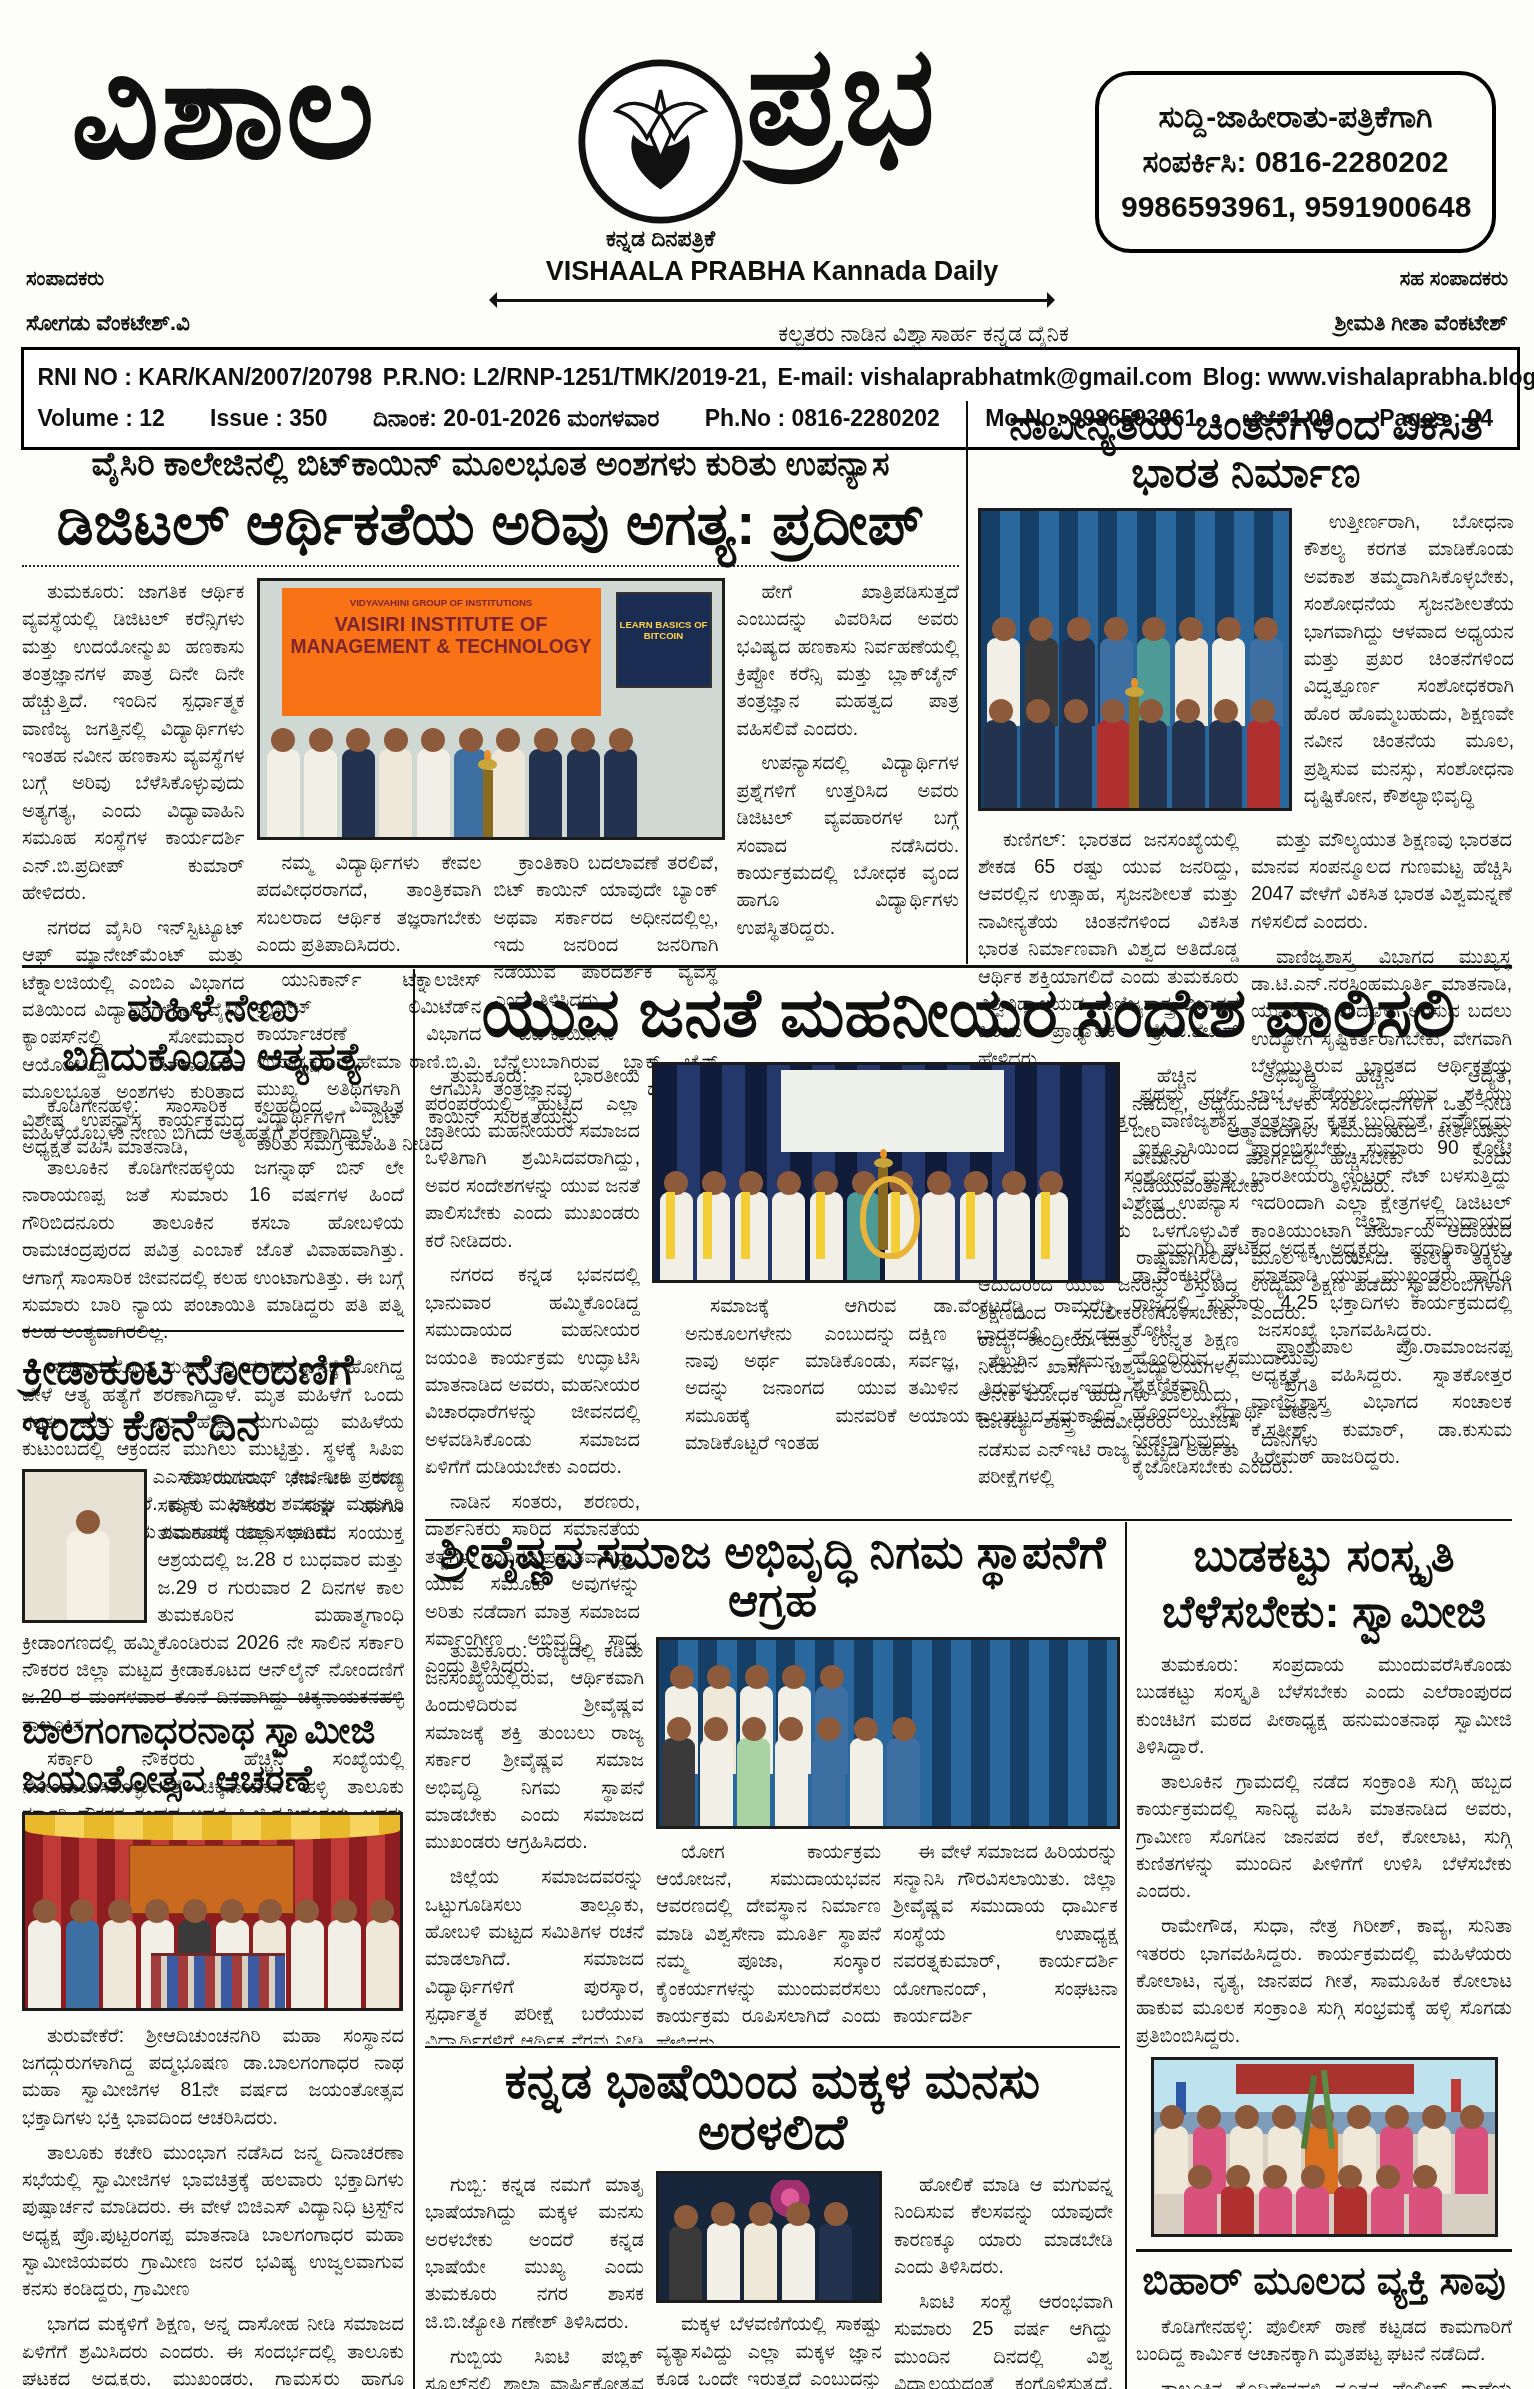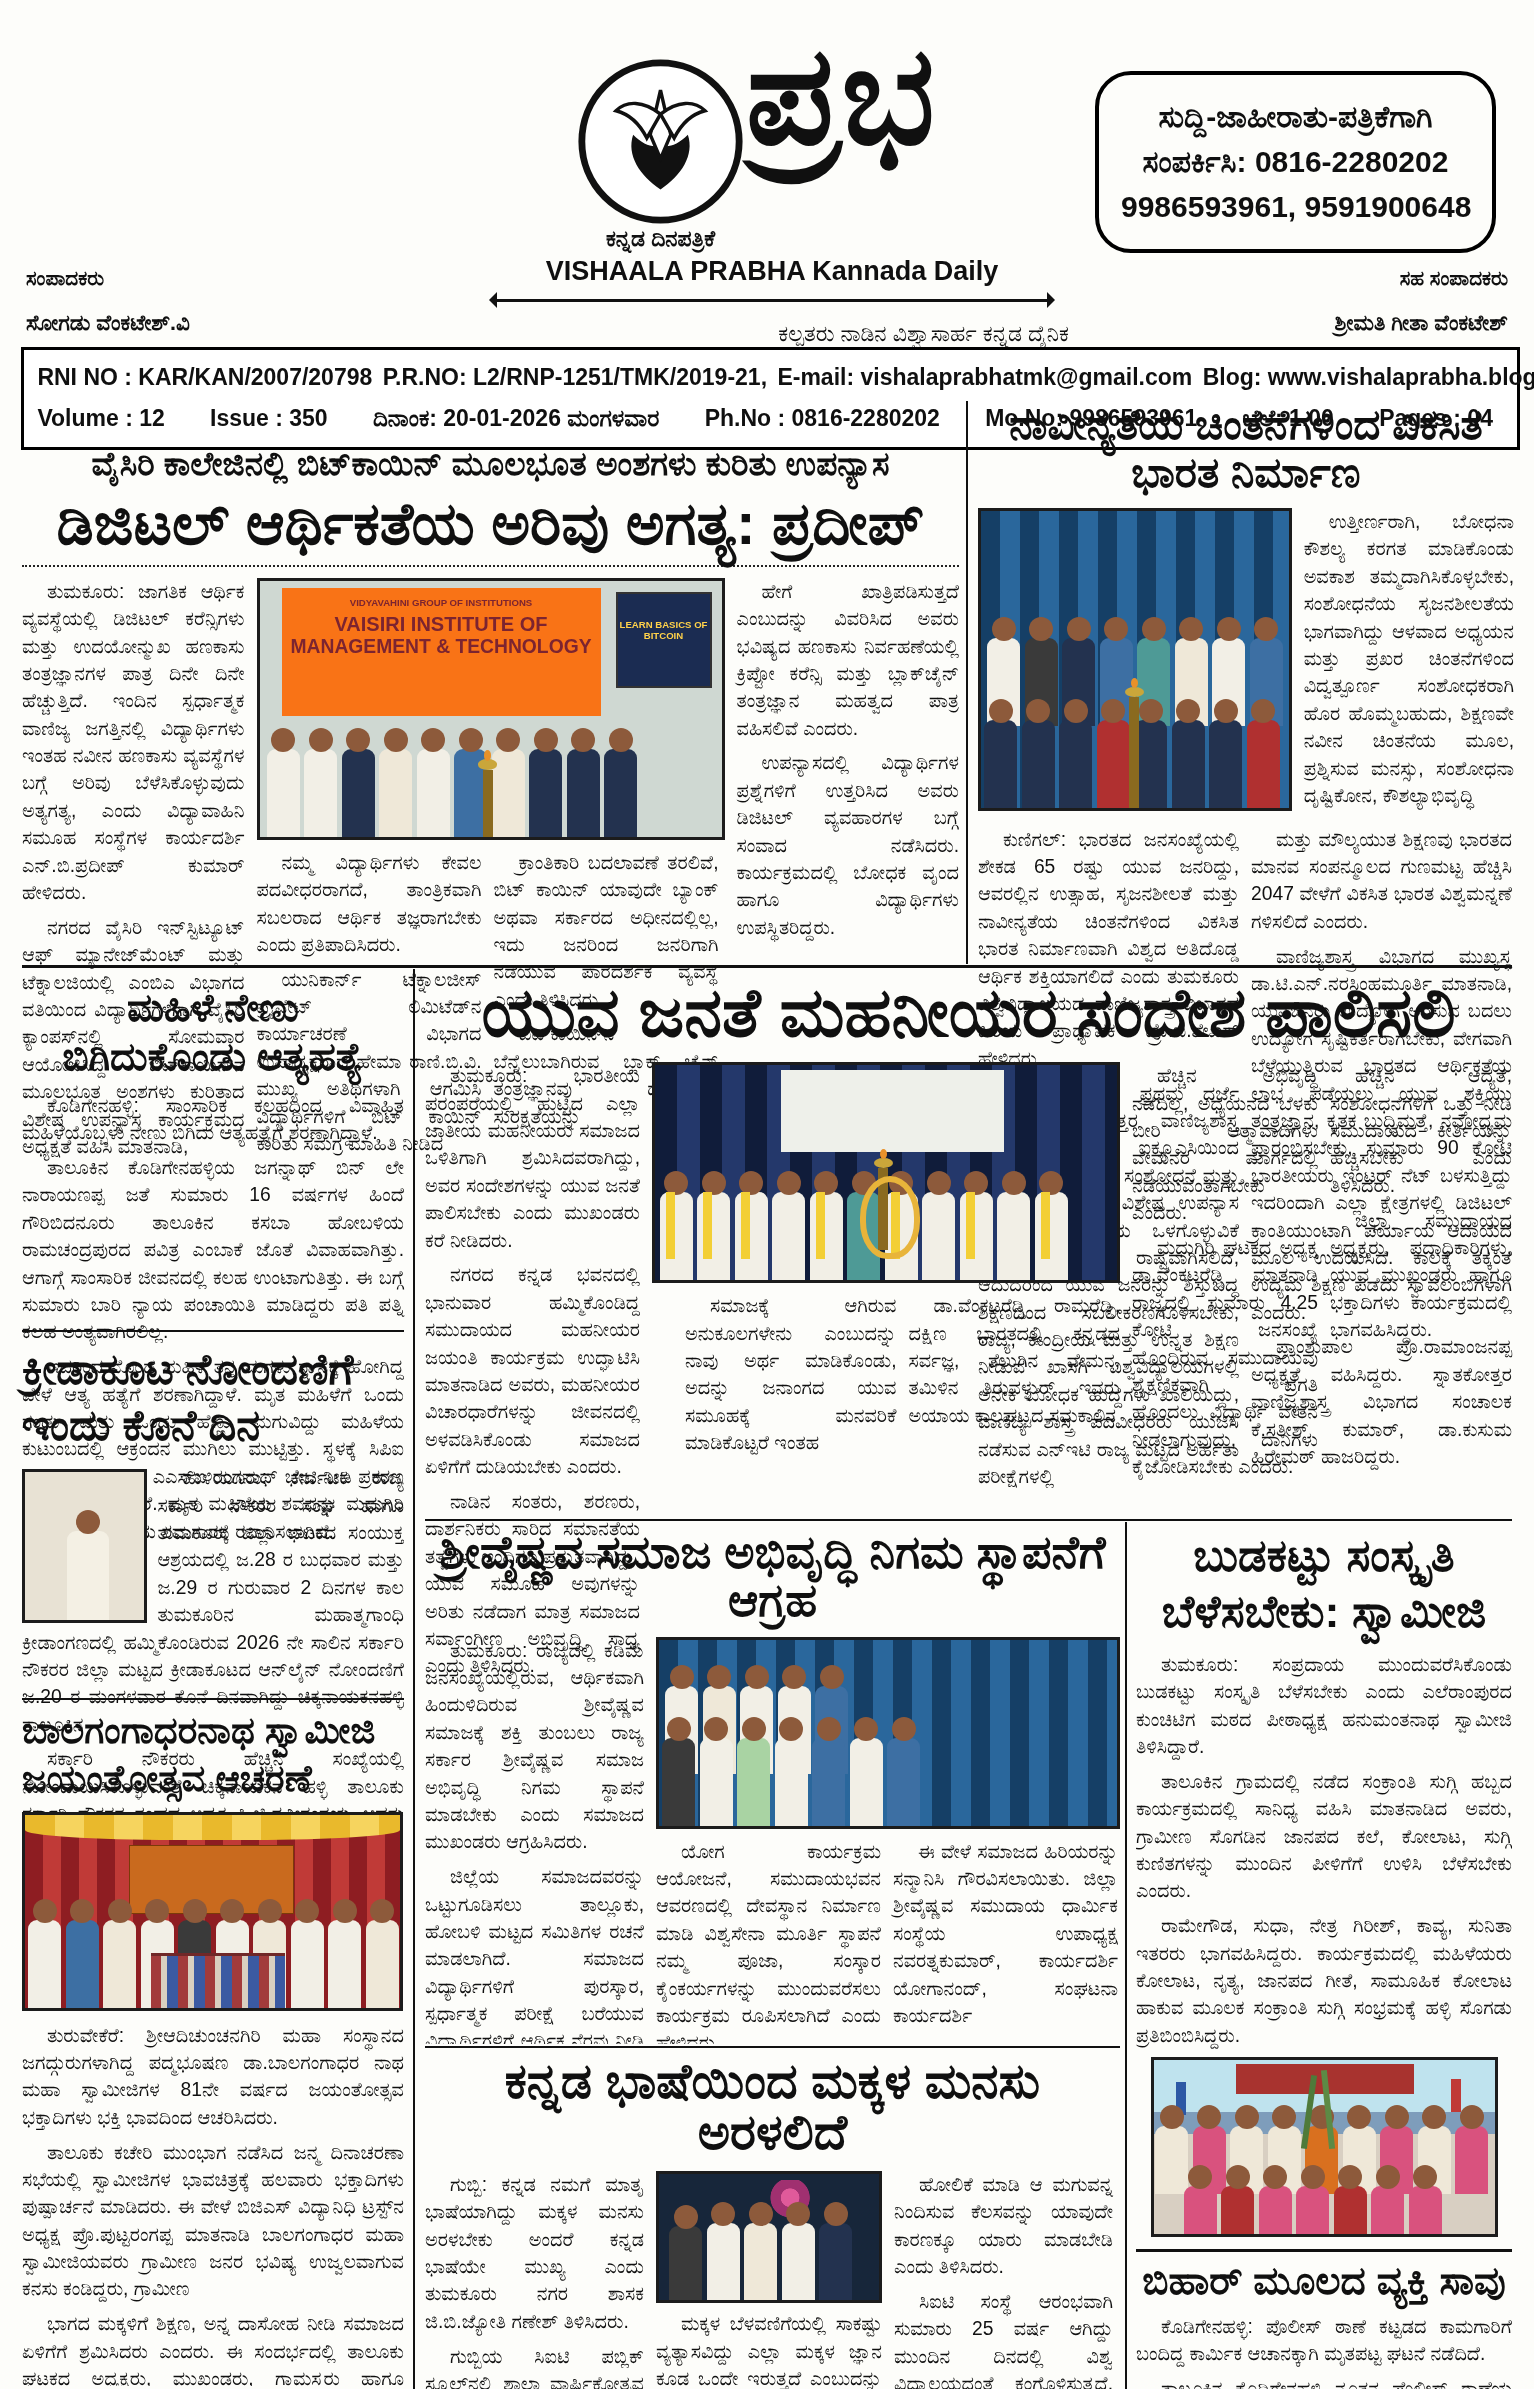--- a/index.html
+++ b/index.html
@@ -60,20 +60,23 @@
   .banner-white{position:absolute;background:#f97316;color:#7c2430;text-align:center;font-weight:bold;}
   .curtain-blue{background:repeating-linear-gradient(90deg,#153f66 0 19.3px,#2a679c 19.3px 39px);}
   .curtain-red{background:repeating-linear-gradient(90deg,#8e1d22 0 18px,#c03a37 18px 36px);}
   .curtain-navy{background:repeating-linear-gradient(90deg,#101c3a 0 22px,#24386b 22px 45px);}
 </style>
 </head>
 <body>
 
 <div class="page">
 
+  <div class="abs" style="left:71px;top:41px;">
+    <span class="mast-title">ವಿಶಾಲ</span>
+  </div>
   <div class="abs logo-wrap" style="left:575px;top:56px;">
     <svg width="171" height="171" viewBox="0 0 100 100">
       <circle cx="50" cy="50" r="46" fill="#ffffff" stroke="#111" stroke-width="4"></circle>
       <path d="M50 78 C38 70 30 58 34 46 C40 52 46 54 50 52 C54 54 60 52 66 46 C70 58 62 70 50 78 Z" fill="#111"></path>
       <path d="M50 20 L44 46 L50 60 L56 46 Z" fill="#fff" stroke="#111" stroke-width="2"></path>
       <path d="M50 34 C40 26 30 26 24 32 C32 34 38 40 42 48 Z" fill="#fff" stroke="#111" stroke-width="2"></path>
       <path d="M50 34 C60 26 70 26 76 32 C68 34 62 40 58 48 Z" fill="#fff" stroke="#111" stroke-width="2"></path>
     </svg>
   </div>
   <div class="abs" style="left:746px;top:27px;">

